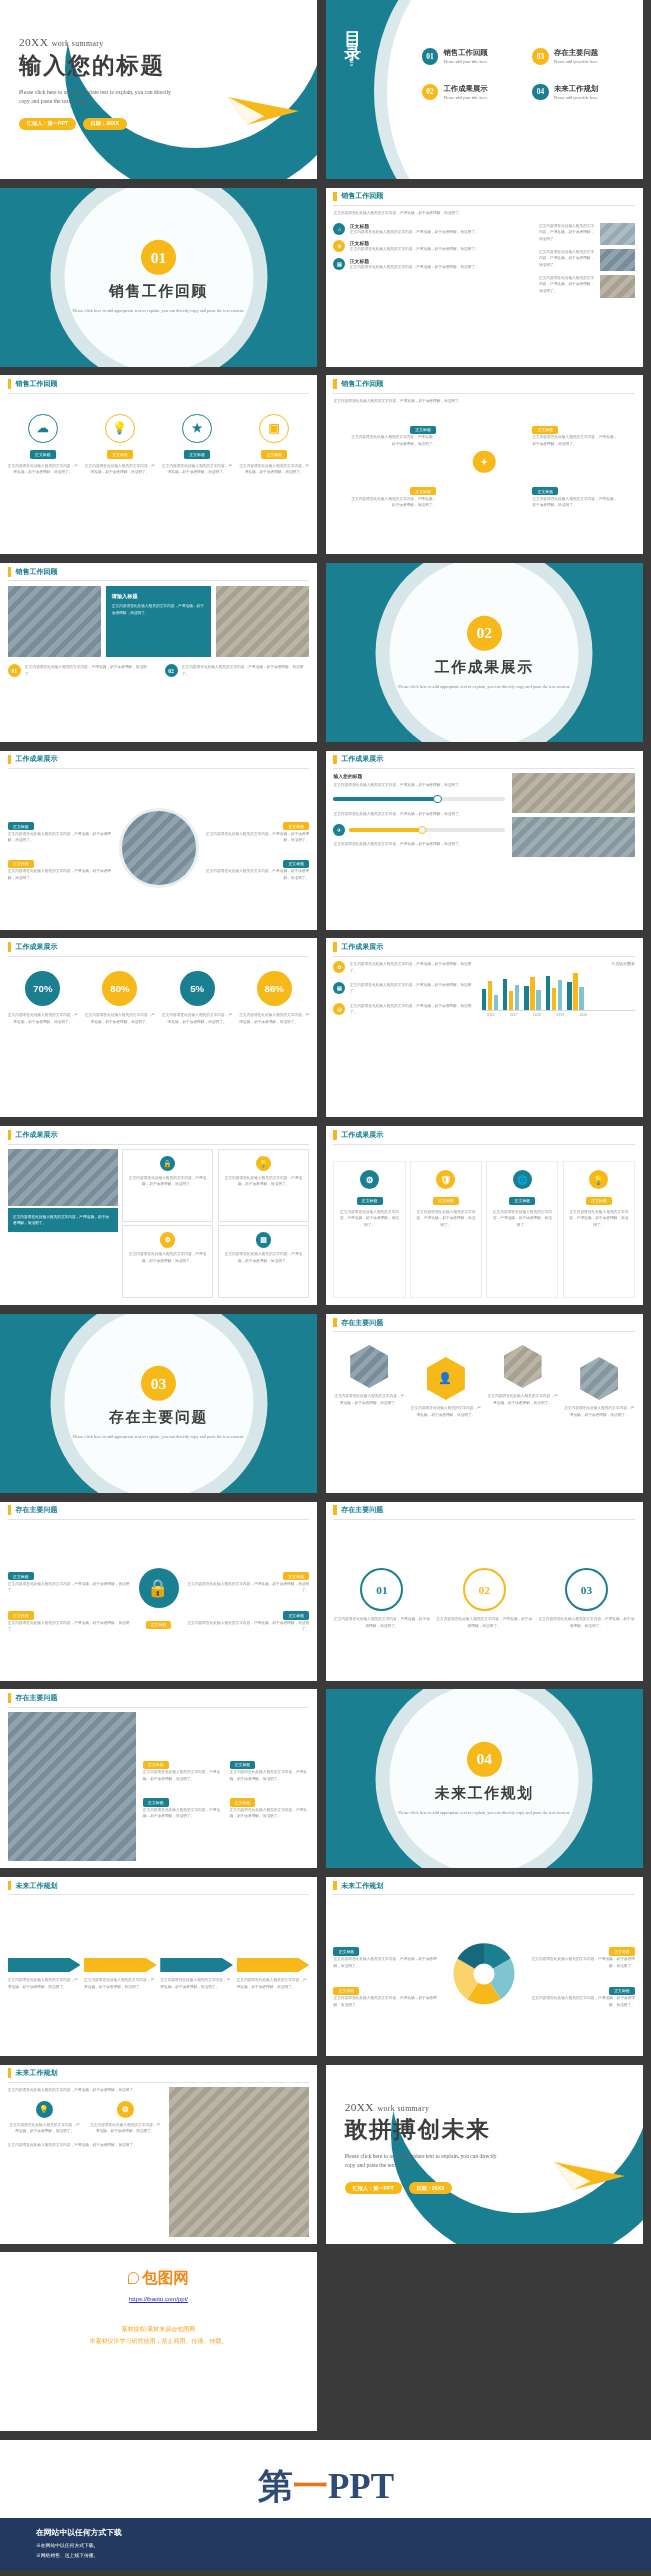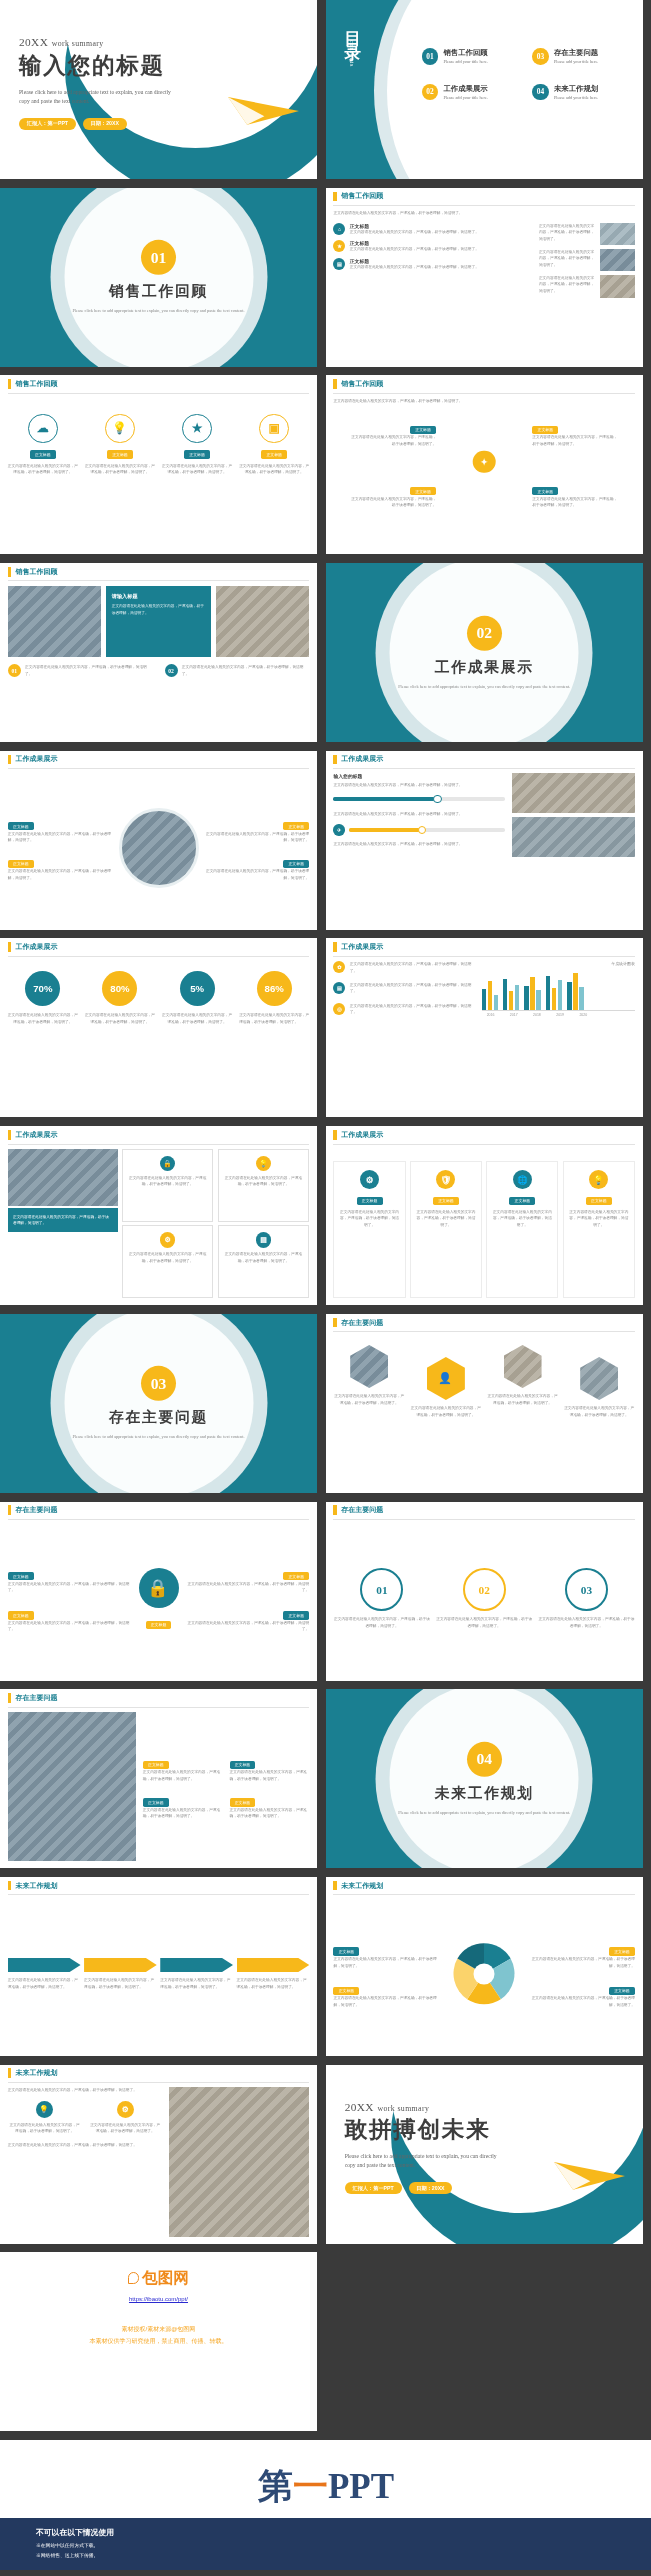--- a/index.html
+++ b/index.html
@@ -785,20 +785,20 @@
     </div>
   </div>
 </div>
 
 <div class="brand">
   <div class="brand-logo">
     <div class="bl-1"><span>第</span><i>一</i><span>PPT</span></div>
   </div>
   <div class="terms">
     <div class="terms-col">
-      <div class="terms-h">不可以在以下情况使用</div>
+      <div class="terms-h">在网站中以任何方式下载</div>
       <div class="terms-li">※<span>在网站中以任何方式下载。</span></div>
       <div class="terms-li">※<span>网络销售、送上线下传播。</span></div>
     </div>
   </div>
 
 </div>
 
 
 </body></html>

